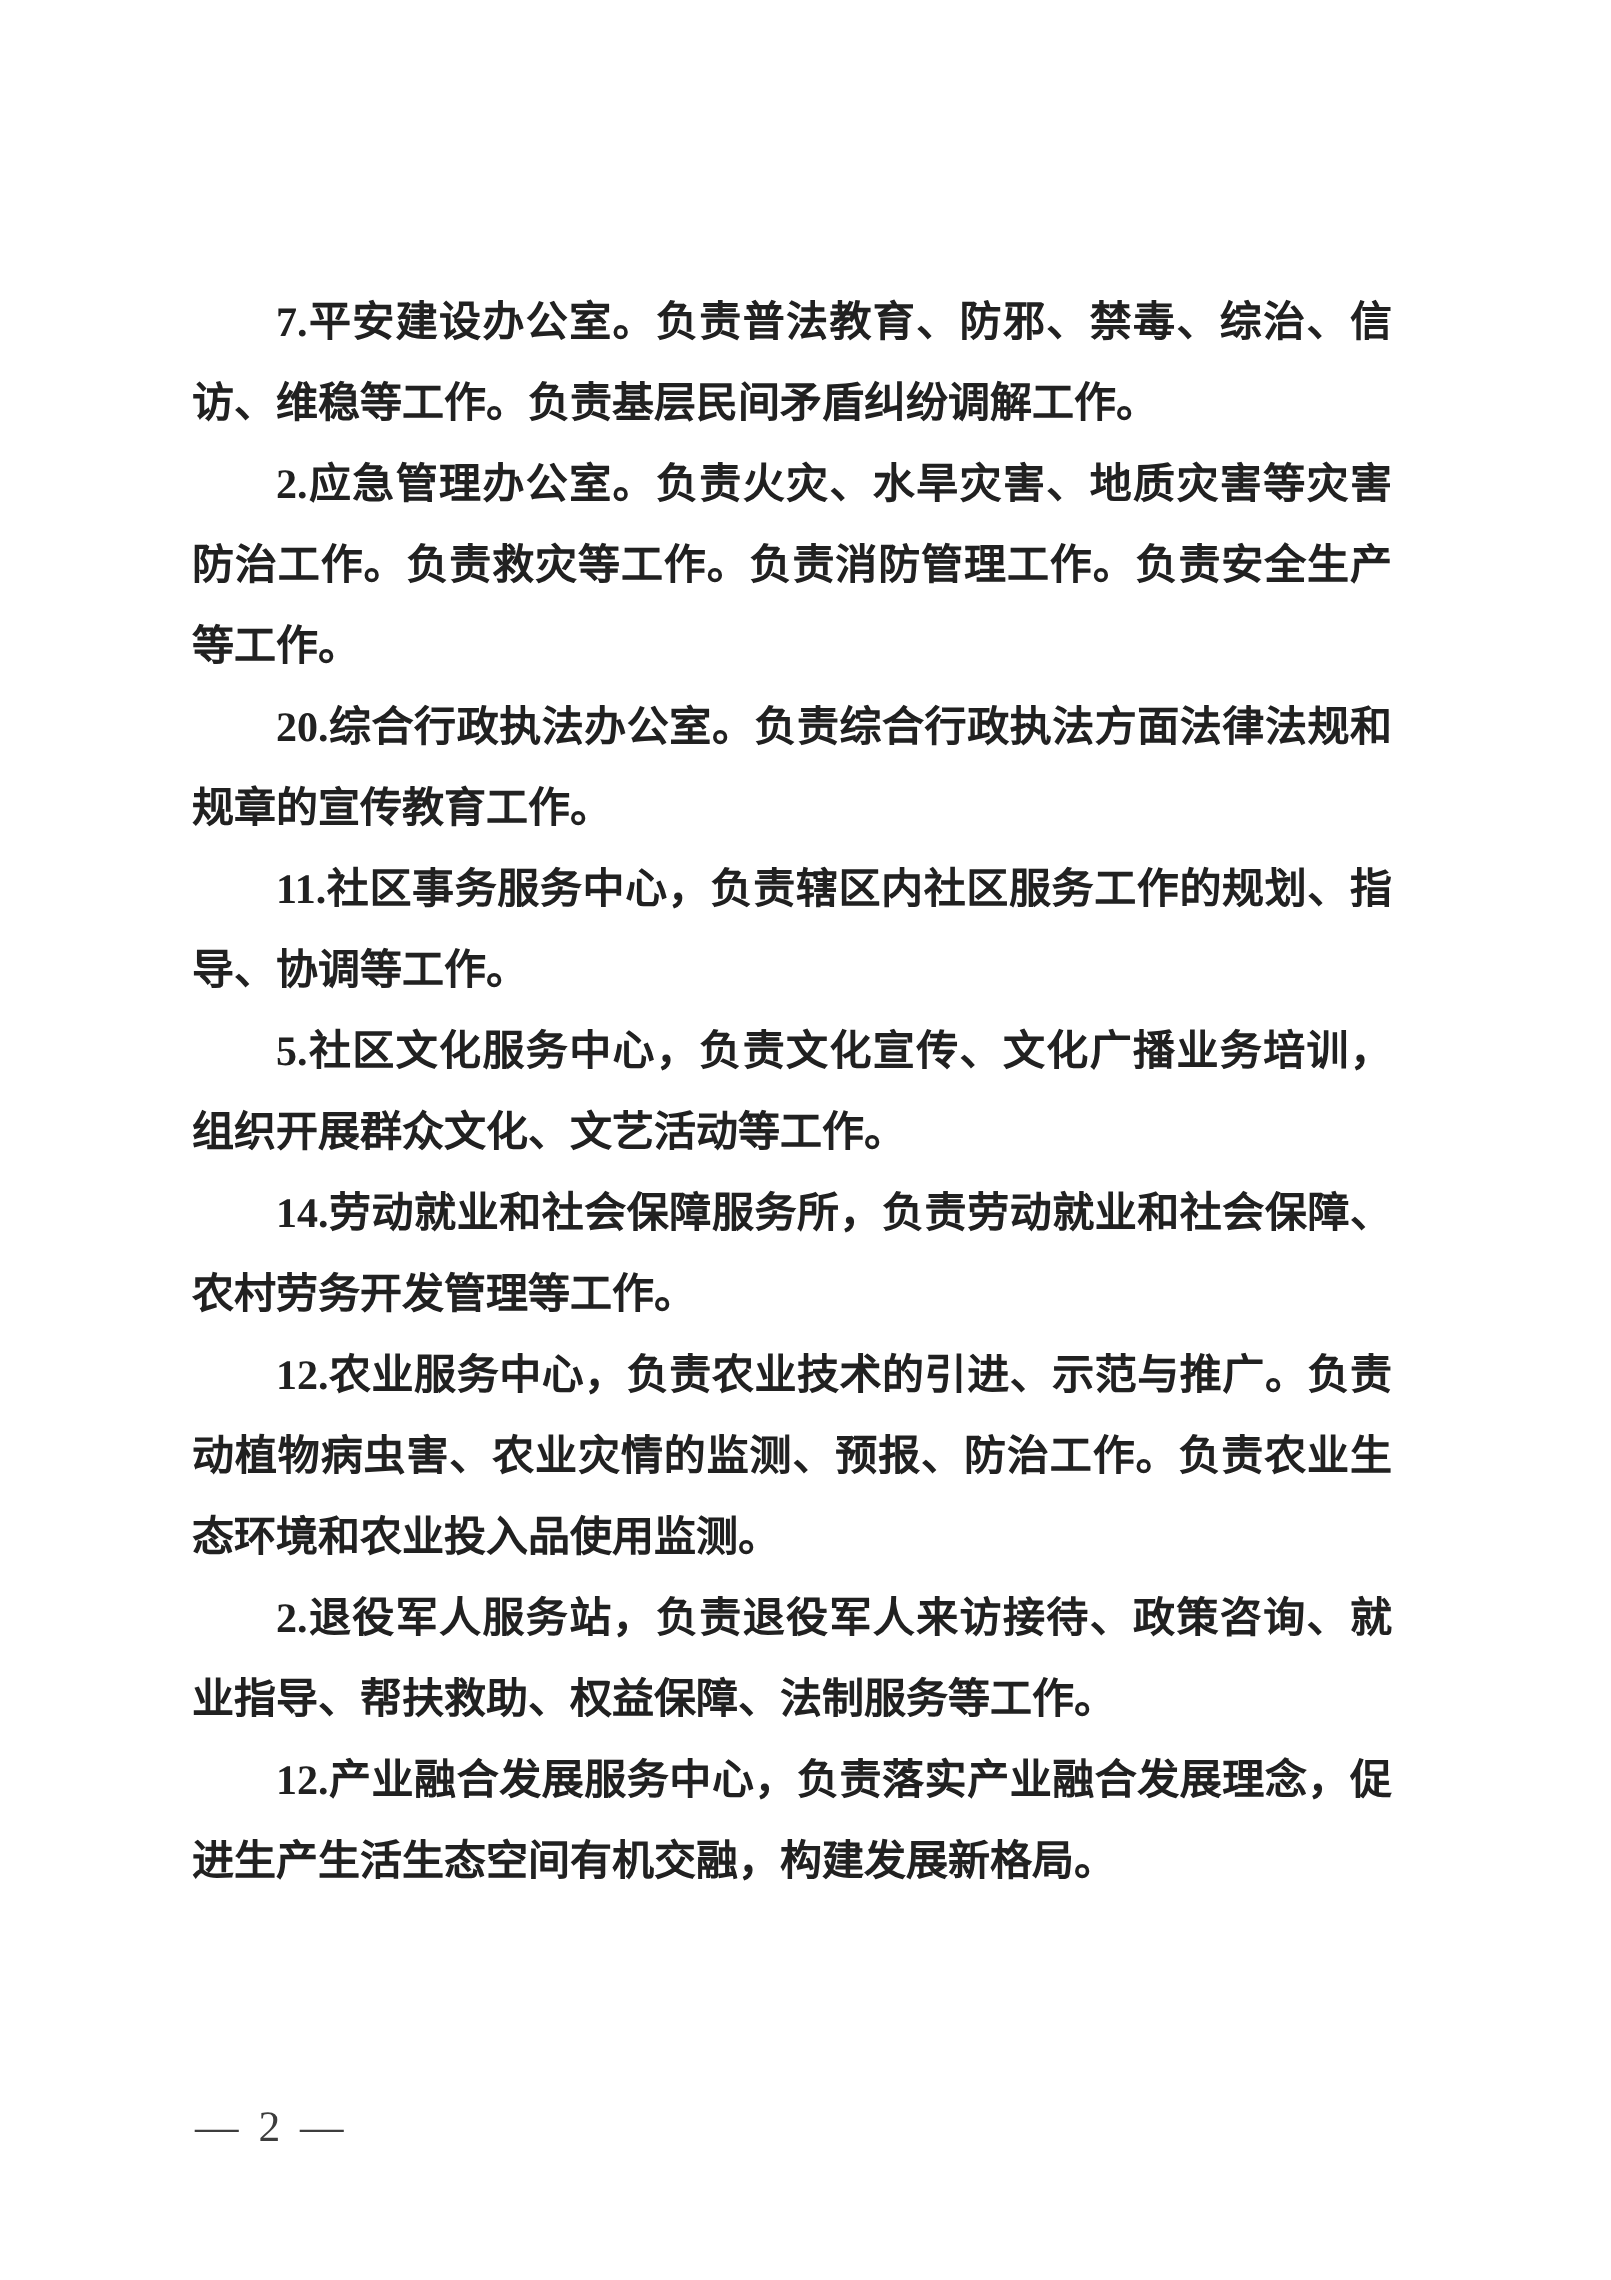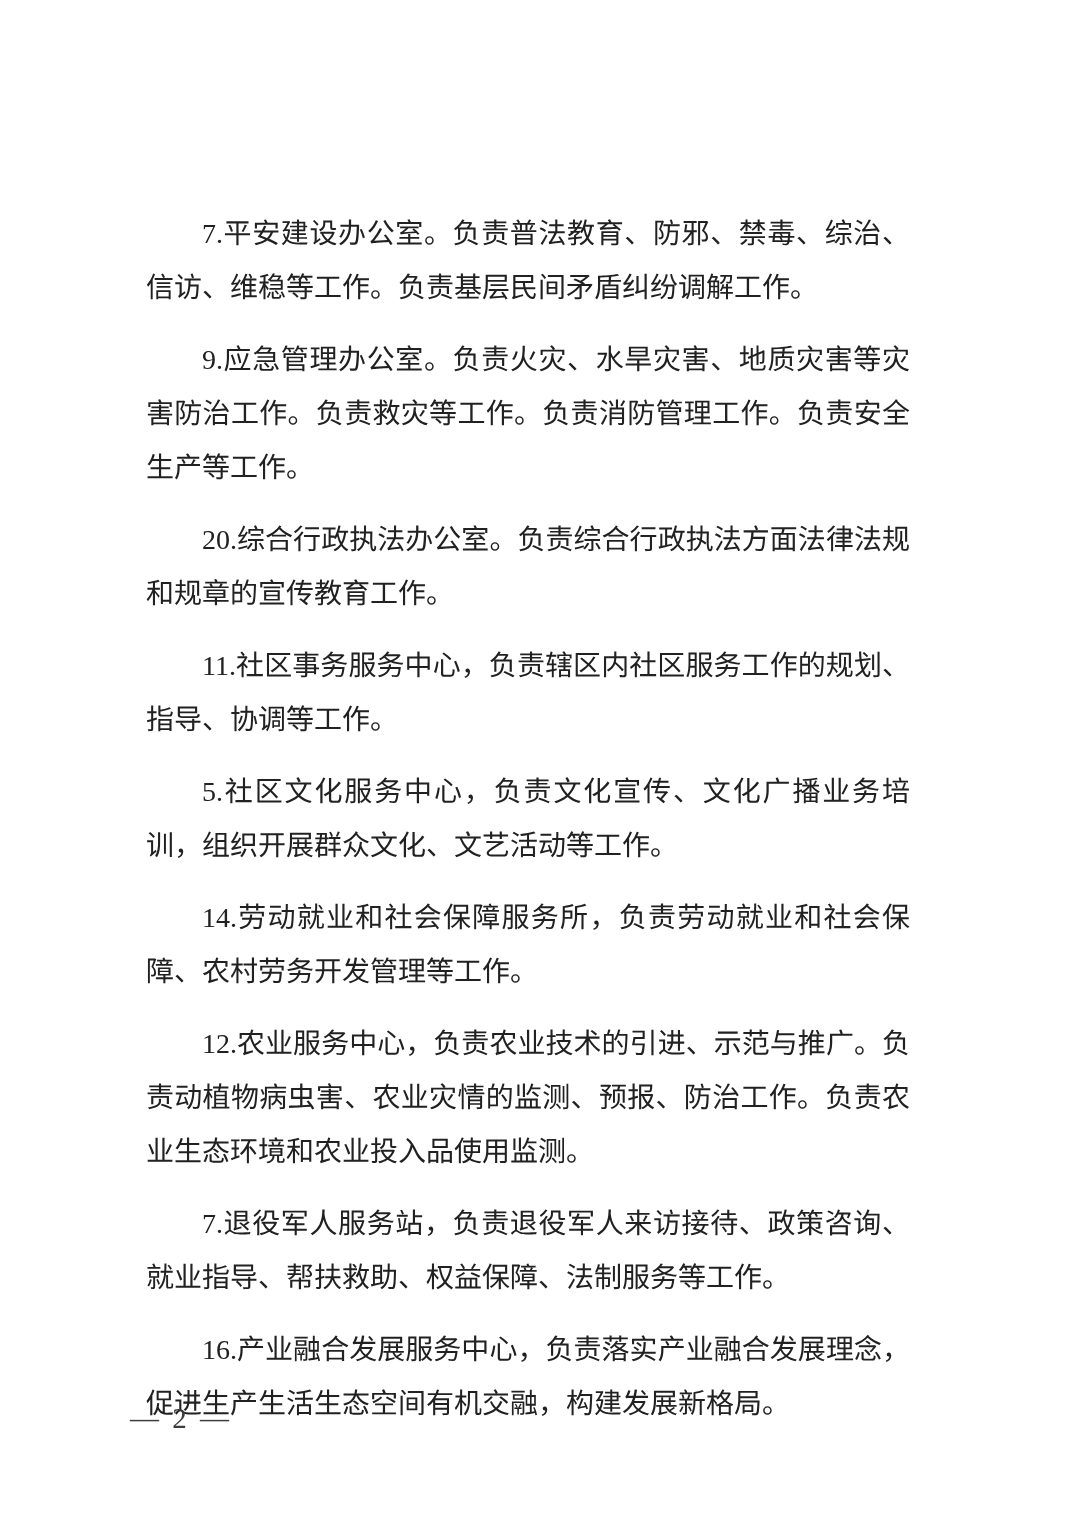--- a/index.html
+++ b/index.html
@@ -15,52 +15,52 @@
     overflow: hidden;
     font-family: "Liberation Serif", "DejaVu Serif", serif;
   }
   .content {
     position: absolute;
     left: 128px;
     top: 189px;
     width: 800px;
   }
   .para {
-    margin: 18px;
+    margin: 0;
     padding: 0;
     font-size: 28px;
     line-height: 54px;
     color: #212121;
     text-align: justify;
     text-justify: inter-character;
     text-indent: 2em;
     letter-spacing: 0;
     word-break: normal;
-    font-weight: 400;
+    font-weight: 700;
   }
   .page-number {
     position: absolute;
     left: 130px;
     top: 1398px;
     font-size: 29px;
     line-height: 40px;
     color: #3d3d3d;
     letter-spacing: 3px;
     white-space: nowrap;
   }
 </style>
 </head>
 <body>
 
 <div class="page">
   <div class="content">
     <p class="para">7.平安建设办公室。负责普法教育、防邪、禁毒、综治、信访、维稳等工作。负责基层民间矛盾纠纷调解工作。</p>
-    <p class="para">9.应急管理办公室。负责火灾、水旱灾害、地质灾害等灾害防治工作。负责救灾等工作。负责消防管理工作。负责安全生产等工作。</p>
+    <p class="para">2.应急管理办公室。负责火灾、水旱灾害、地质灾害等灾害防治工作。负责救灾等工作。负责消防管理工作。负责安全生产等工作。</p>
     <p class="para">20.综合行政执法办公室。负责综合行政执法方面法律法规和规章的宣传教育工作。</p>
     <p class="para">11.社区事务服务中心，负责辖区内社区服务工作的规划、指导、协调等工作。</p>
     <p class="para">5.社区文化服务中心，负责文化宣传、文化广播业务培训，组织开展群众文化、文艺活动等工作。</p>
     <p class="para">14.劳动就业和社会保障服务所，负责劳动就业和社会保障、农村劳务开发管理等工作。</p>
     <p class="para">12.农业服务中心，负责农业技术的引进、示范与推广。负责动植物病虫害、农业灾情的监测、预报、防治工作。负责农业生态环境和农业投入品使用监测。</p>
-    <p class="para">7.退役军人服务站，负责退役军人来访接待、政策咨询、就业指导、帮扶救助、权益保障、法制服务等工作。</p>
-    <p class="para">16.产业融合发展服务中心，负责落实产业融合发展理念，促进生产生活生态空间有机交融，构建发展新格局。</p>
+    <p class="para">2.退役军人服务站，负责退役军人来访接待、政策咨询、就业指导、帮扶救助、权益保障、法制服务等工作。</p>
+    <p class="para">12.产业融合发展服务中心，负责落实产业融合发展理念，促进生产生活生态空间有机交融，构建发展新格局。</p>
   </div>
   <div class="page-number">— 2 —</div>
 </div>
 
 </body></html>

